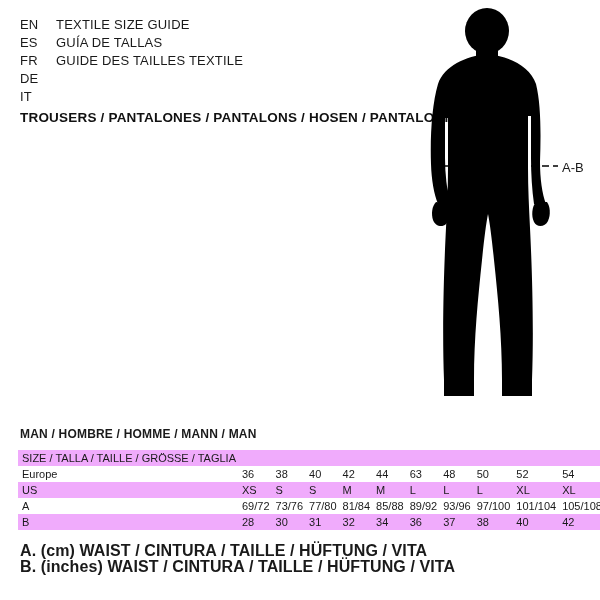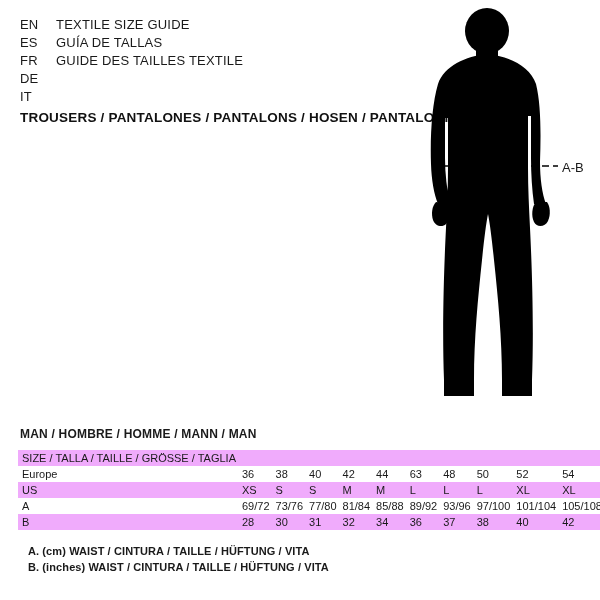--- a/index.html
+++ b/index.html
@@ -104,23 +104,23 @@
   }
   table.size-table td.label-col {
     width: 86px;
   }
   table.size-table td.val {
     width: 47px;
   }
 
   .footnotes {
     position: absolute;
-    left: 28px;
+    left: 20px;
     top: 543px;
-    font-size: 11px;
+    font-size: 16px;
     line-height: 16px;
     font-weight: bold;
     letter-spacing: 0.1px;
   }
   .footnotes div { white-space: nowrap; }
 </style>
 </head>
 <body>
 
 <div class="page">

